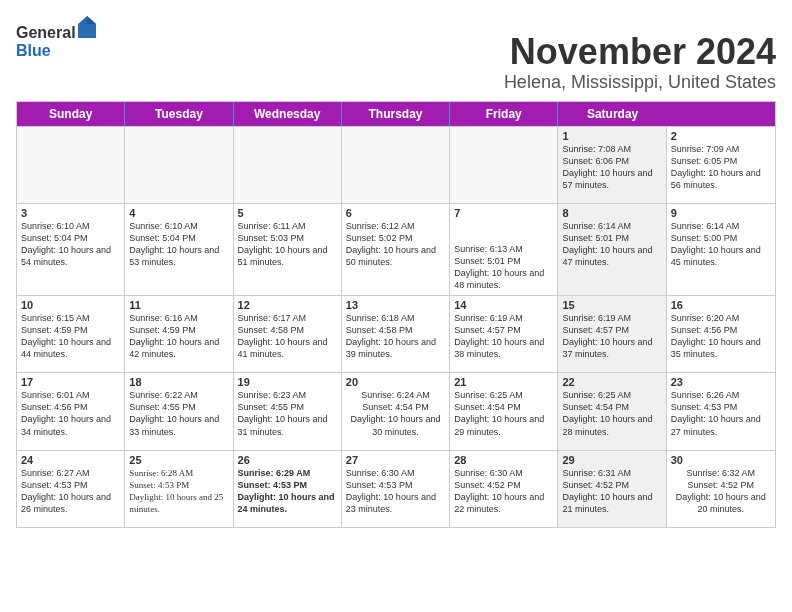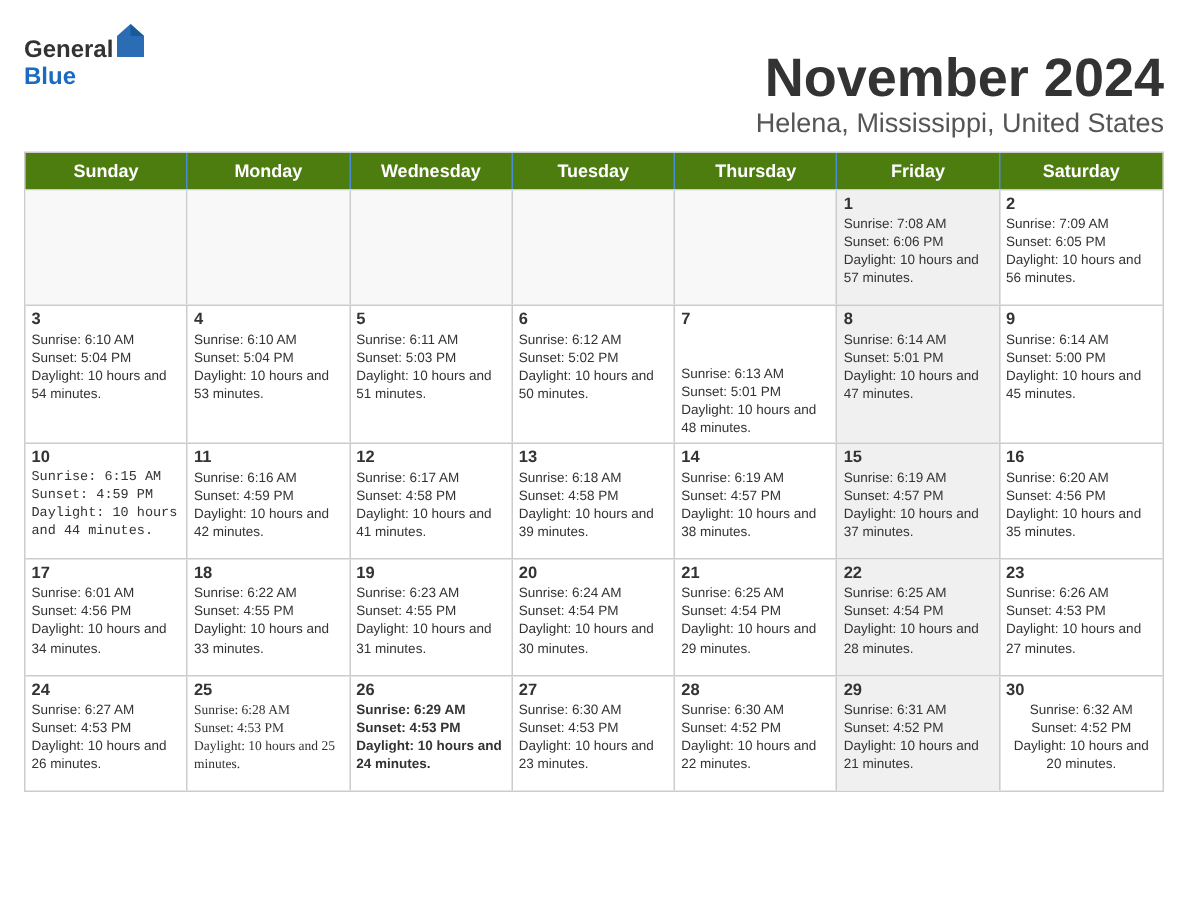--- a/index.html
+++ b/index.html
@@ -56,21 +56,21 @@
     }
     .calendar {
       flex: 1;
       display: flex;
       flex-direction: column;
       border: 1px solid #ccc;
     }
     .cal-header {
       display: grid;
       grid-template-columns: repeat(7, 1fr);
-      background: #4d7c0f;
+      background: #a21caf;
     }
     .cal-header-cell {
       color: #fff;
       font-size: 12px;
       font-weight: bold;
       padding: 5px 4px;
       text-align: center;
       border-right: 1px solid #4a8dd5;
     }
     .cal-header-cell:last-child { border-right: none; }
@@ -129,23 +129,22 @@
     </div>
     <div class="title-block">
       <div class="month-title">November 2024</div>
       <div class="location">Helena, Mississippi, United States</div>
     </div>
   </div>
 
   <div class="calendar">
     <div class="cal-header">
       <div class="cal-header-cell">Sunday</div>
-      <div class="cal-header-cell">Monday</div>
+      <div class="cal-header-cell">Tuesday</div>
       <div class="cal-header-cell">Wednesday</div>
-      <div class="cal-header-cell">Tuesday</div>
       <div class="cal-header-cell">Thursday</div>
       <div class="cal-header-cell">Friday</div>
       <div class="cal-header-cell">Saturday</div>
     </div>
     <div class="cal-body" id="cal-body">
     <div class="cal-row">
           <div class="cal-cell empty"></div>
           <div class="cal-cell empty"></div>
           <div class="cal-cell empty"></div>
           <div class="cal-cell empty"></div>
@@ -203,21 +202,21 @@
           <div class="cal-cell">
             <span class="day-num">9</span>
             <div class="cell-text" style="white-space: pre-line;">Sunrise: 6:14 AM
 Sunset: 5:00 PM
 Daylight: 10 hours and 45 minutes.</div>
           </div>
         </div>
         <div class="cal-row">
           <div class="cal-cell">
             <span class="day-num">10</span>
-            <div class="cell-text" style="white-space: pre-line; font-family: Liberation Mono, monospace;">Sunrise: 6:15 AM
+            <div class="cell-text" style="white-space: pre-line;">Sunrise: 6:15 AM
 Sunset: 4:59 PM
 Daylight: 10 hours and 44 minutes.</div>
           </div>
           <div class="cal-cell">
             <span class="day-num">11</span>
             <div class="cell-text" style="white-space: pre-line;">Sunrise: 6:16 AM
 Sunset: 4:59 PM
 Daylight: 10 hours and 42 minutes.</div>
           </div>
           <div class="cal-cell">
@@ -265,21 +264,21 @@
 Daylight: 10 hours and 33 minutes.</div>
           </div>
           <div class="cal-cell">
             <span class="day-num">19</span>
             <div class="cell-text" style="white-space: pre-line;">Sunrise: 6:23 AM
 Sunset: 4:55 PM
 Daylight: 10 hours and 31 minutes.</div>
           </div>
           <div class="cal-cell">
             <span class="day-num">20</span>
-            <div class="cell-text" style="white-space: pre-line;">Sunrise: 6:24 AM
+            <div class="cell-text" style="white-space: pre-line; text-align: center;">Sunrise: 6:24 AM
 Sunset: 4:54 PM
 Daylight: 10 hours and 30 minutes.</div>
           </div>
           <div class="cal-cell">
             <span class="day-num">21</span>
             <div class="cell-text" style="white-space: pre-line;">Sunrise: 6:25 AM
 Sunset: 4:54 PM
 Daylight: 10 hours and 29 minutes.</div>
           </div>
           <div class="cal-cell shaded">

